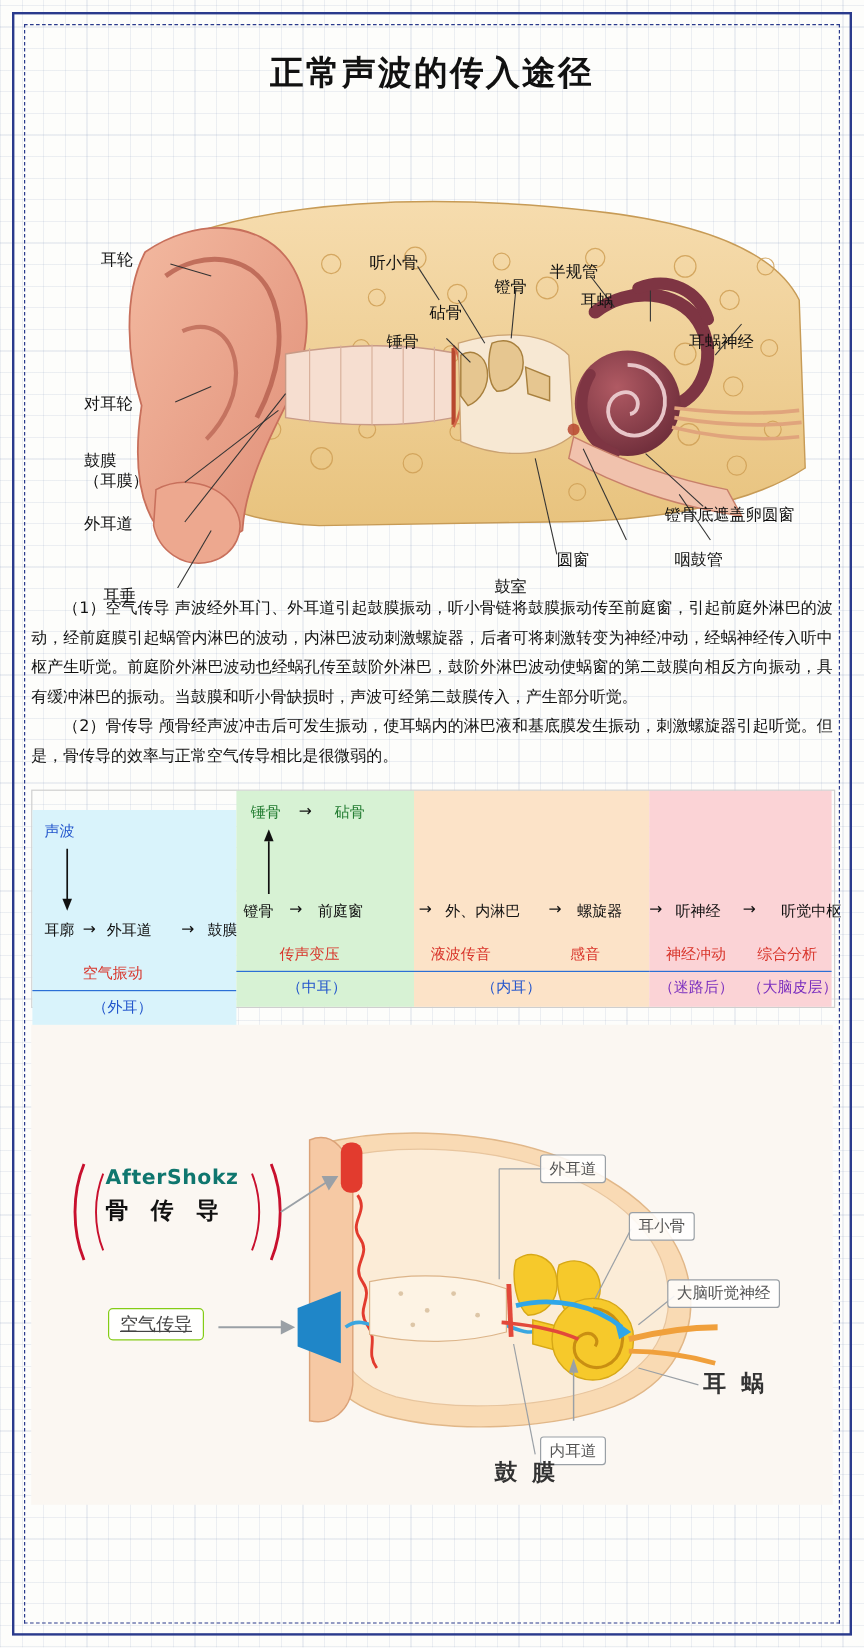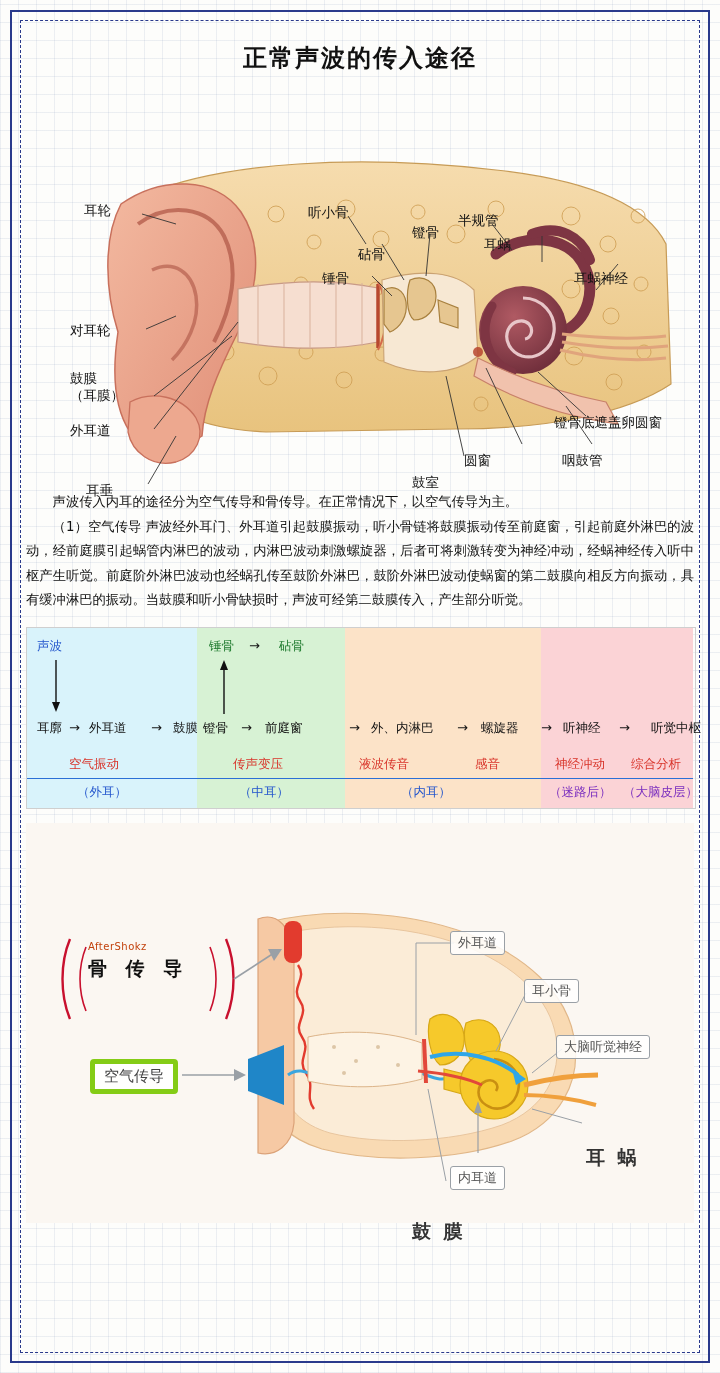--- a/index.html
+++ b/index.html
@@ -33,21 +33,21 @@
     border: 1px dashed #2a3a8c;
   }
   .content {
     position: absolute;
     left: 26px; top: 26px; right: 26px; bottom: 26px;
   }
 
   
   .title {
     text-align: center;
-    font-size: 24px;
+    font-size: 28px;
     font-weight: bold;
     letter-spacing: 2px;
     color: #111;
     margin-top: 16px;
     font-family: "DejaVu Sans", sans-serif;
   }
 
   
   .ear-figure {
     position: relative;
@@ -135,49 +135,49 @@
     border: 1px solid #9aa0a6;
     border-radius: 3px;
     padding: 2px 7px;
     background: rgba(255,255,255,0.85);
   }
   .brand {
     position: absolute;
     font-family: "DejaVu Sans", sans-serif;
   }
   .brand .b1 {
-    font-size: 10px;
-    font-weight: normal;
-    color: #c2410c;
+    font-size: 17px;
+    font-weight: bold;
+    color: #0f766e;
     letter-spacing: 0.5px;
   }
   .brand .b2 {
     font-size: 19px;
     font-weight: bold;
     color: #111;
     letter-spacing: 6px;
   }
   .big-lbl {
     position: absolute;
     font-size: 19px;
     font-weight: bold;
     color: #333;
     letter-spacing: 3px;
     font-family: "DejaVu Sans", sans-serif;
-    margin-top: 36px;
   }
   .grey-box {
     position: absolute;
     font-size: 15px;
     color: #444;
-    border: 5px solid #84cc16;
+    border: 1px solid #84cc16;
     border-radius: 4px;
     padding: 3px 9px;
     background: rgba(255,255,255,0.9);
     font-family: "DejaVu Sans", sans-serif;
+    text-decoration: underline;
   }
 </style>
 </head>
 <body>
 
 <div id="page">
   <div class="frame-outer"></div>
   <div class="frame-inner"></div>
 
   <div class="content">
@@ -316,26 +316,26 @@
 （耳膜）</div>
       <div class="lbl" style="left:44px; top:338px;">外耳道</div>
       <div class="lbl" style="left:60px; top:398px;">耳垂</div>
       <div class="lbl" style="left:528px; top:330px;">镫骨底遮盖卵圆窗</div>
       <div class="lbl" style="left:438px; top:368px;">圆窗</div>
       <div class="lbl" style="left:536px; top:368px;">咽鼓管</div>
       <div class="lbl" style="left:386px; top:390px;">鼓室</div>
     </div>
 
     <div class="body-text">
-      <p class="indent">声波传入内耳的途径分为空气传导和骨传导。在正常情况下，以空气传导为主。</p>
       <p class="indent">（1）空气传导 声波经外耳门、外耳道引起鼓膜振动，听小骨链将鼓膜振动传至前庭窗，引起前庭外淋巴的波动，经前庭膜引起蜗管内淋巴的波动，内淋巴波动刺激螺旋器，后者可将刺激转变为神经冲动，经蜗神经传入听中枢产生听觉。前庭阶外淋巴波动也经蜗孔传至鼓阶外淋巴，鼓阶外淋巴波动使蜗窗的第二鼓膜向相反方向振动，具有缓冲淋巴的振动。当鼓膜和听小骨缺损时，声波可经第二鼓膜传入，产生部分听觉。</p>
+      <p class="indent">（2）骨传导 颅骨经声波冲击后可发生振动，使耳蜗内的淋巴液和基底膜发生振动，刺激螺旋器引起听觉。但是，骨传导的效率与正常空气传导相比是很微弱的。</p>
     </div>
 
     <div class="flow">
-      <div class="flow-col c-outer" style="width:170px;">
+      <div class="flow-col c-outer" style="width:170px;margin-top:16px;">
         <div class="flow-txt blue" style="left:10px; top:10px;">声波</div>
         <svg style="position:absolute; left:22px; top:32px;" width="14" height="54">
           <line x1="7" y1="0" x2="7" y2="44" stroke="#111" stroke-width="1.4"></line>
           <polygon points="7,52 3,42 11,42" fill="#111"></polygon>
         </svg>
         <div class="flow-txt" style="left:10px; top:92px;">耳廓</div>
         <div class="arrow-h" style="left:42px; top:92px;">→</div>
         <div class="flow-txt" style="left:62px; top:92px;">外耳道</div>
         <div class="arrow-h" style="left:124px; top:92px;">→</div>
         <div class="flow-txt" style="left:146px; top:92px;">鼓膜</div>

